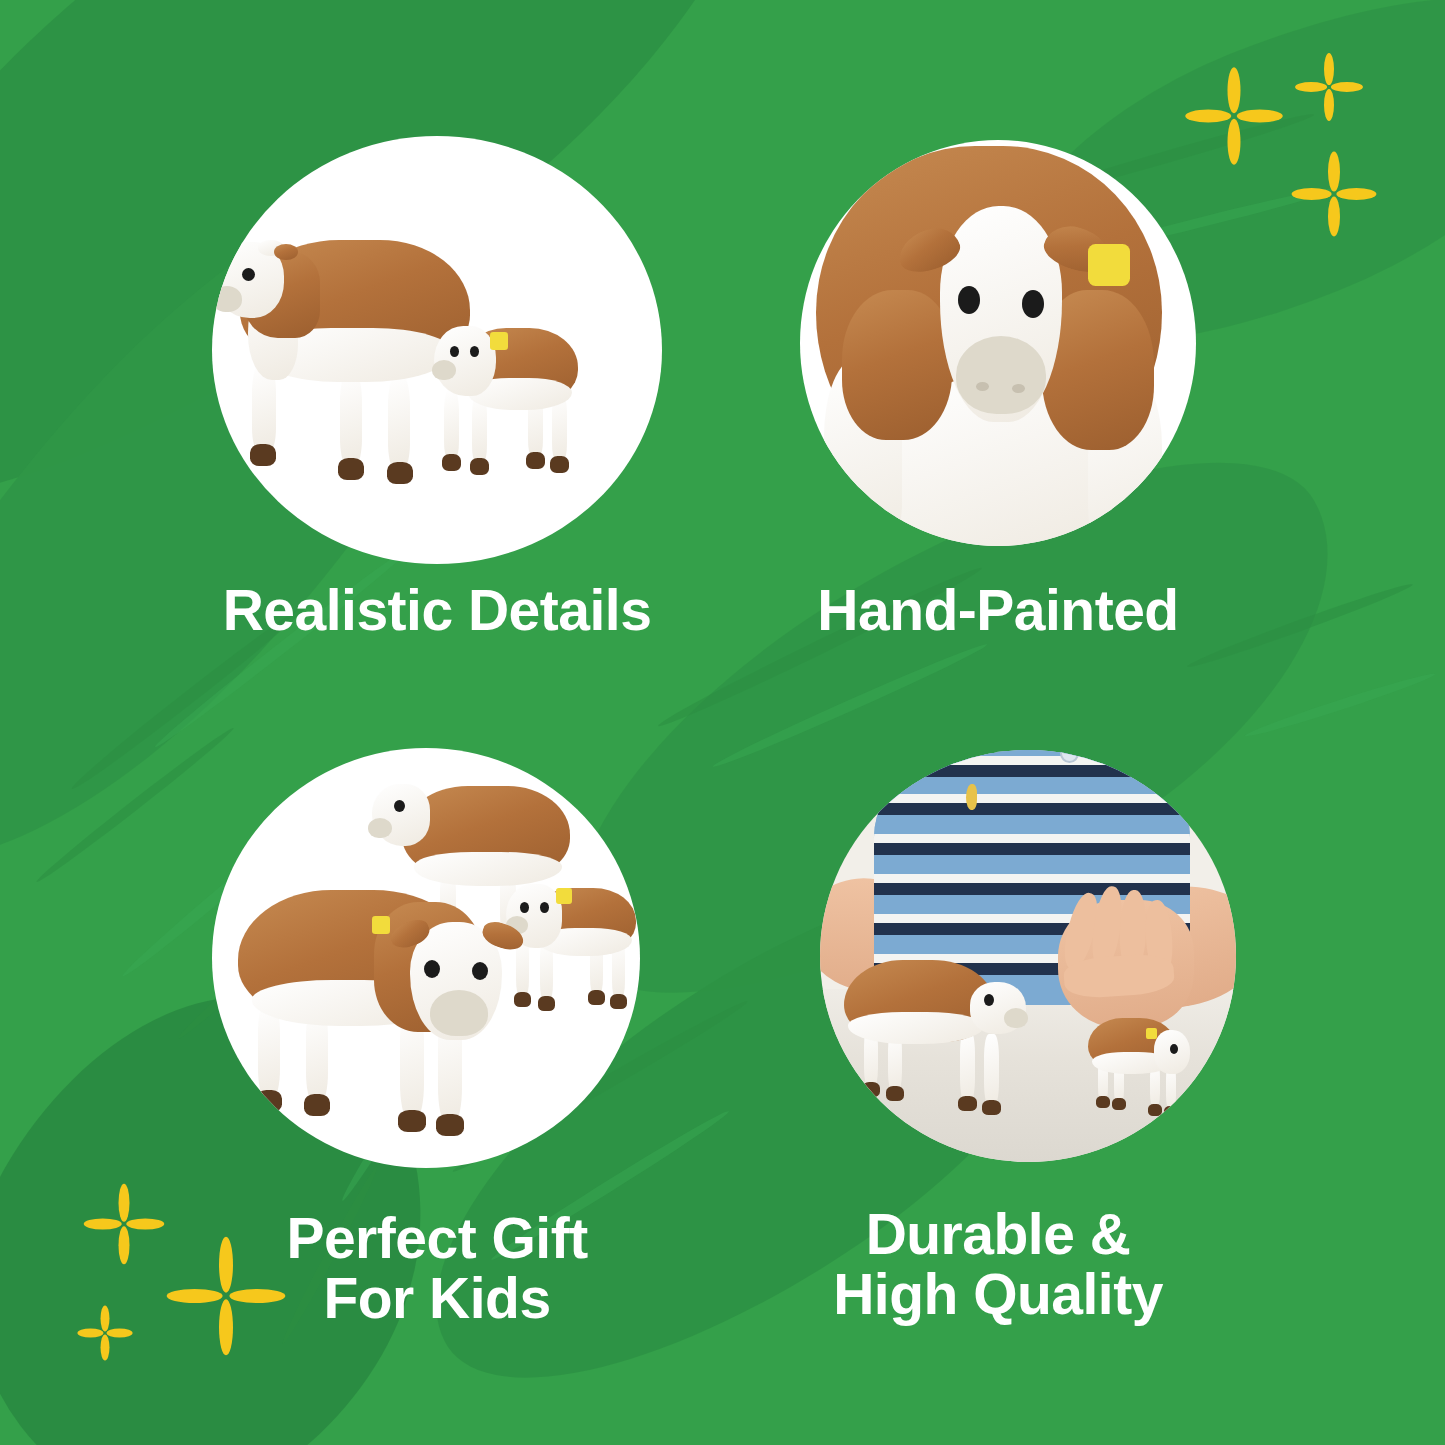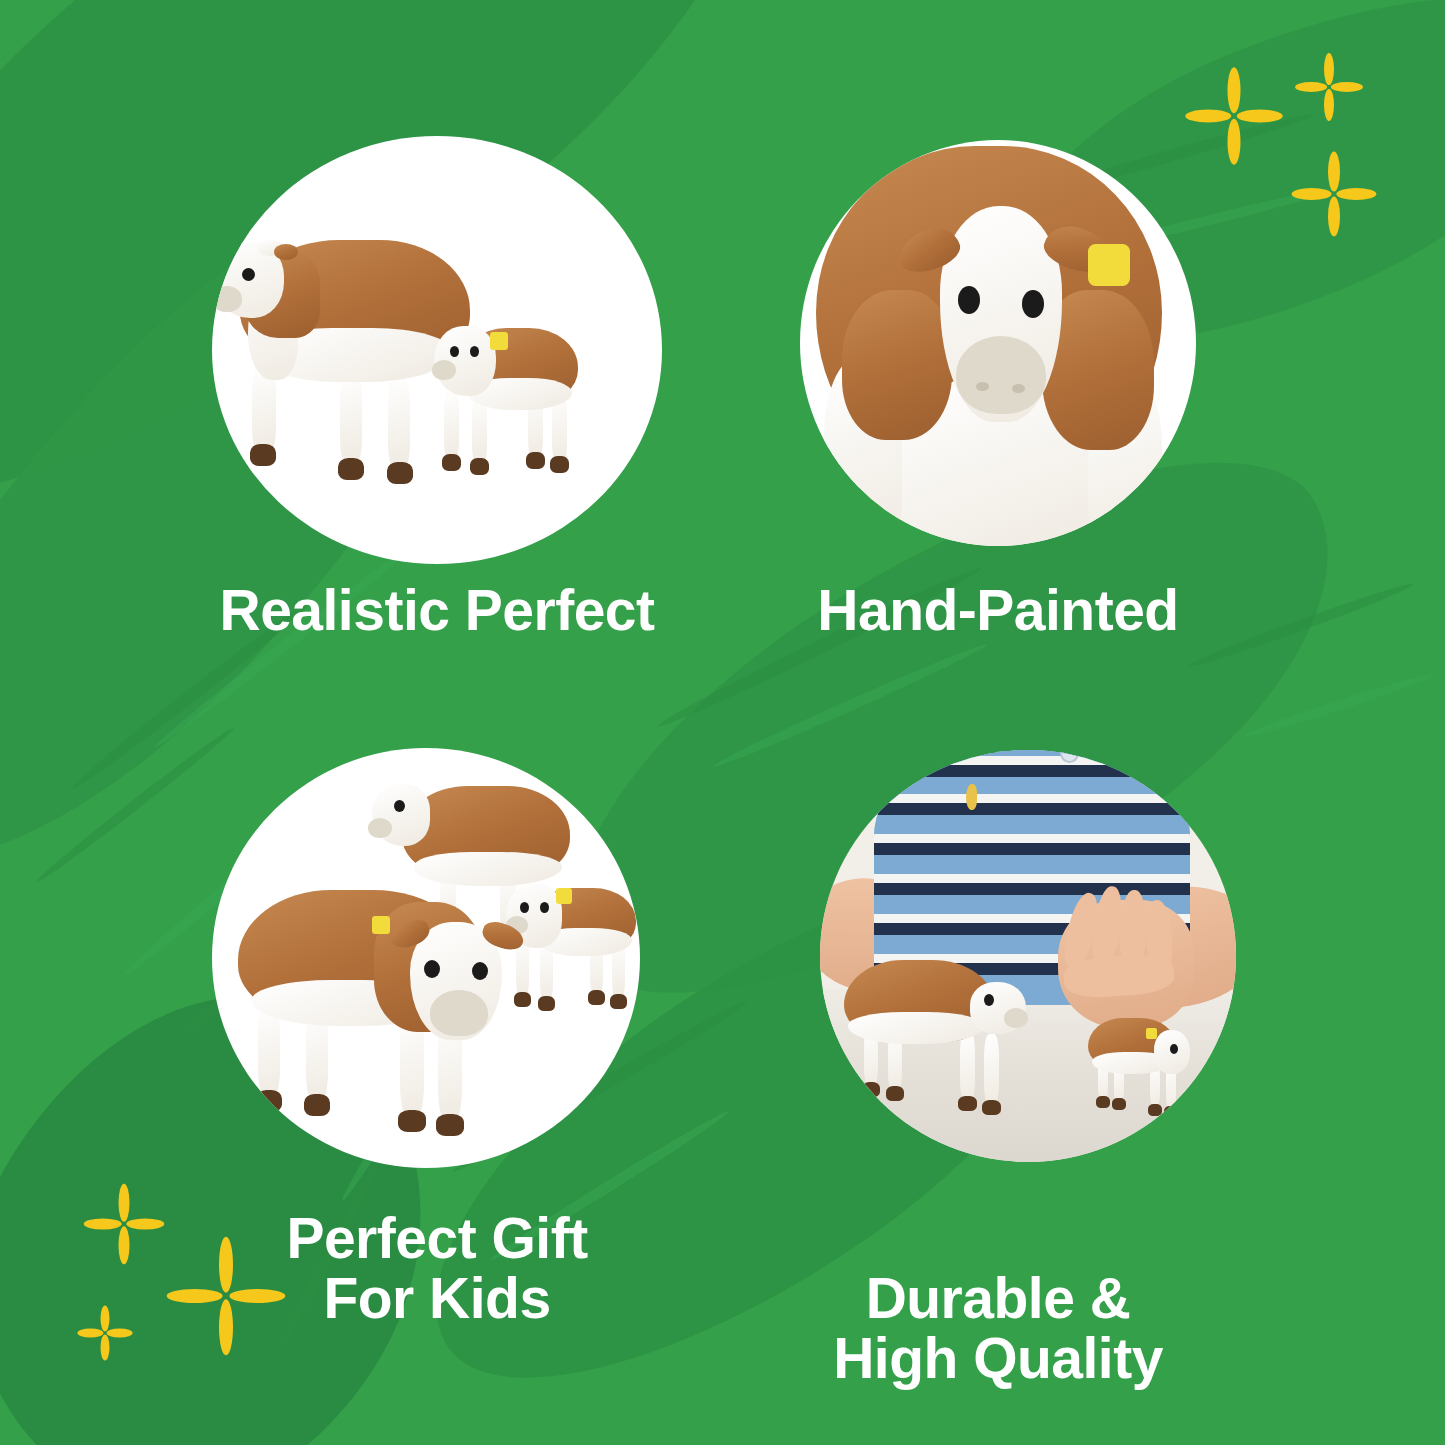--- a/index.html
+++ b/index.html
@@ -246,21 +246,21 @@
           <div class="part body-brown" style="left:40px;top:24px;width:118px;height:74px;border-radius:40% 42% 34% 38% / 56% 54% 44% 46%;"></div>
           <div class="part body-white" style="left:48px;top:74px;width:104px;height:32px;border-radius:40% 42% 46% 44% / 44% 46% 56% 54%;"></div>
           <div class="part body-white" style="left:14px;top:22px;width:62px;height:70px;border-radius:48% 42% 40% 52% / 50% 46% 50% 52%;"></div>
           <div class="part muzzle" style="left:12px;top:56px;width:24px;height:20px;"></div>
           <div class="part eye" style="left:30px;top:42px;width:9px;height:11px;"></div>
           <div class="part eye" style="left:50px;top:42px;width:9px;height:11px;"></div>
           <div class="part tag" style="left:70px;top:28px;width:18px;height:18px;"></div>
         </div>
 
       </div>
-      <div class="caption" style="left:172px; top:580px; width:530px;">Realistic Perfect</div>
+      <div class="caption" style="left:172px; top:580px; width:530px;">Realistic Details</div>
     </div>
 
     <div class="cell">
       <div class="bubble" style="left:800px; top:140px; width:396px; height:406px;">
 
         <div class="fig" style="inset:0;">
 
           <div class="part body-brown" style="left:16px;top:6px;width:346px;height:320px;border-radius:46% 46% 34% 34% / 52% 52% 48% 48%;"></div>
 
           <div class="part body-white" style="left:96px;top:236px;width:200px;height:180px;border-radius:44% 44% 20% 20% / 48% 48% 24% 24%;"></div>
@@ -413,21 +413,21 @@
             <div class="part hoof" style="left:86px;top:94px;width:14px;height:12px;"></div>
             <div class="part body-brown" style="left:10px;top:6px;width:88px;height:52px;border-radius:40% 42% 34% 38% / 56% 54% 44% 46%;"></div>
             <div class="part body-white" style="left:14px;top:40px;width:80px;height:22px;border-radius:40% 42% 46% 44% / 42% 44% 56% 56%;"></div>
             <div class="part body-white" style="left:76px;top:18px;width:36px;height:44px;border-radius:44% 48% 46% 44%;"></div>
             <div class="part eye" style="left:92px;top:32px;width:8px;height:10px;"></div>
             <div class="part tag" style="left:68px;top:16px;width:11px;height:11px;"></div>
           </div>
         </div>
 
       </div>
-      <div class="caption" style="left:748px; top:1268px; width:500px;">Durable &amp;
+      <div class="caption" style="left:748px; top:1204px; width:500px;">Durable &amp;
 High Quality</div>
     </div>
 
   </div>
 
   <div class="sparkle" style="left:1180px; top:62px;  width:108px; height:108px;">
     <span class="pt-n" style="width:13px;height:46px;"></span>
     <span class="pt-s" style="width:13px;height:46px;"></span>
     <span class="pt-w" style="width:46px;height:13px;"></span>
     <span class="pt-e" style="width:46px;height:13px;"></span>

